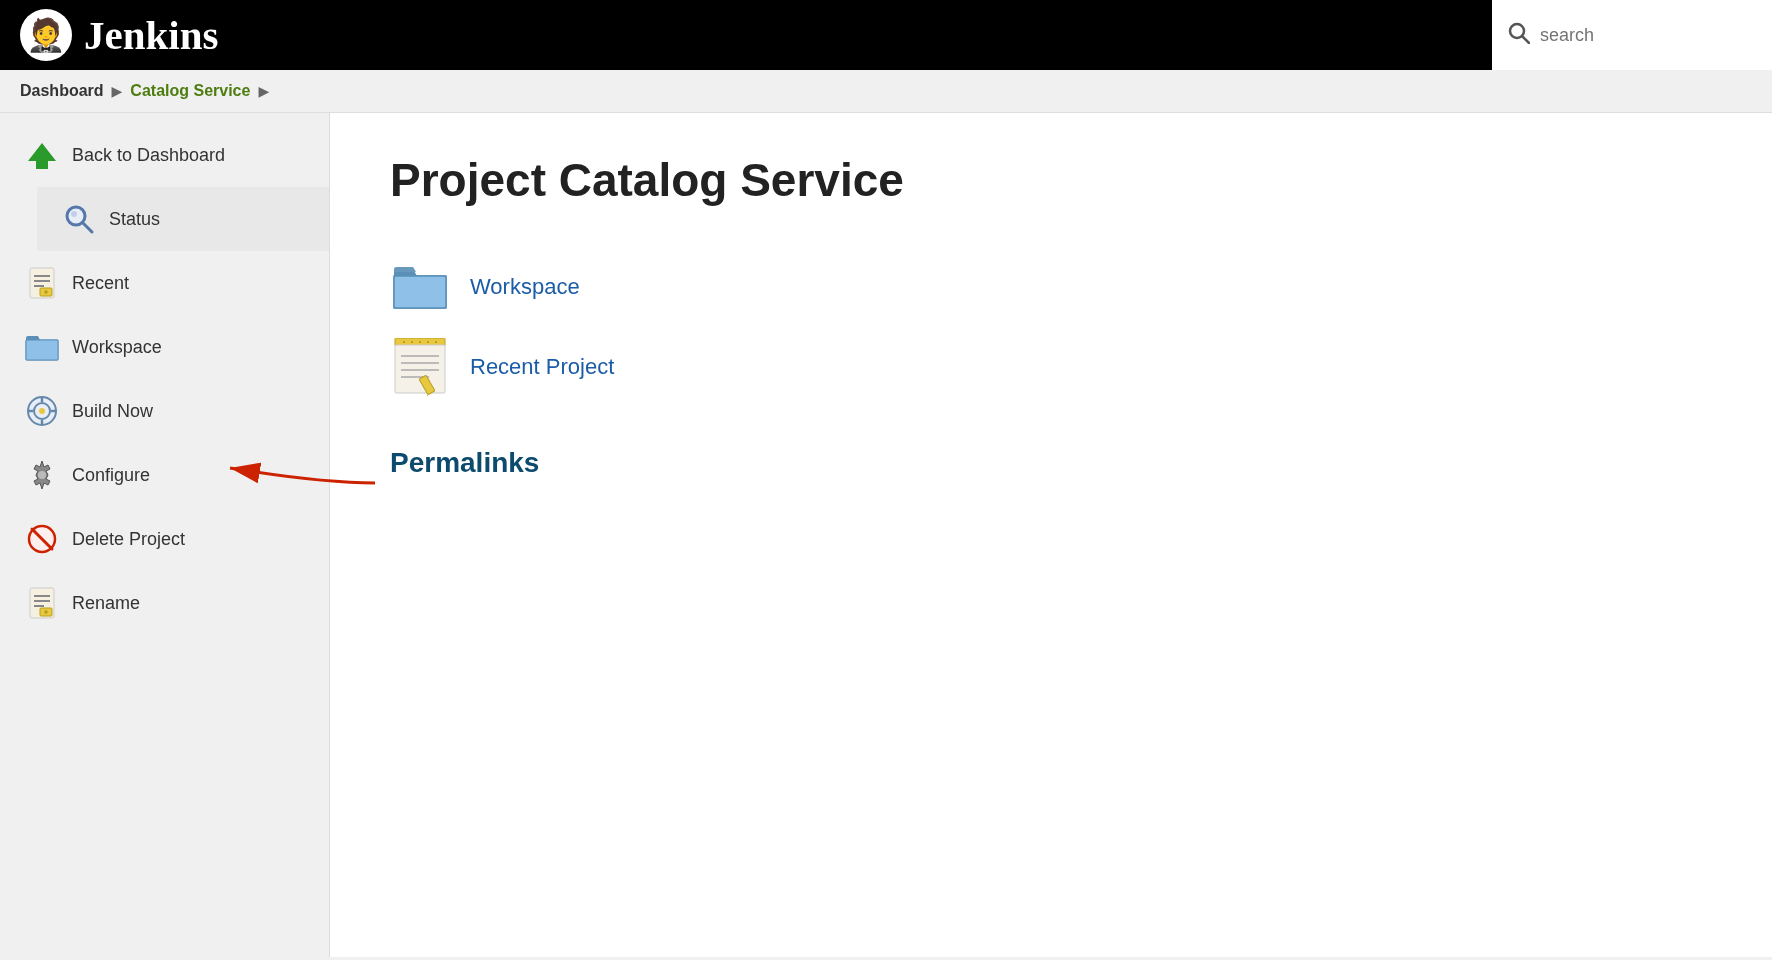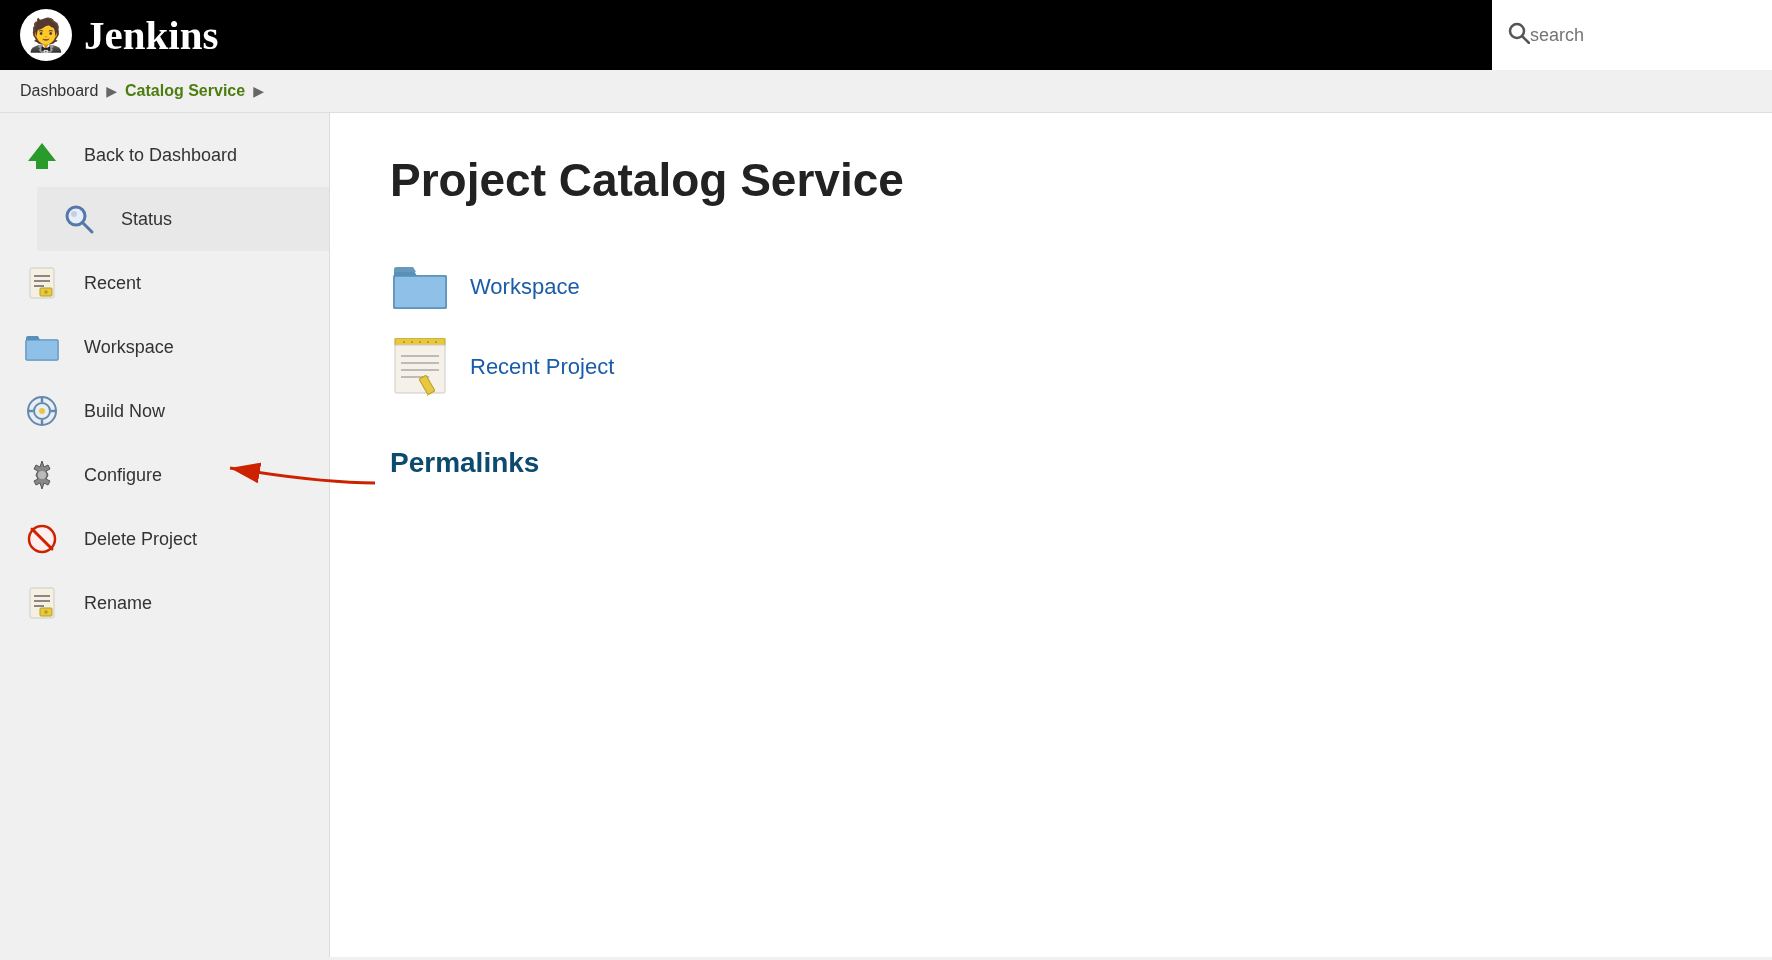--- a/index.html
+++ b/index.html
@@ -39,20 +39,21 @@
     .header-search {
       position: absolute;
       right: 0;
       top: 0;
       height: 70px;
       width: 280px;
       background: #fff;
       display: flex;
       align-items: center;
       padding: 0 16px;
+      gap: 10px;
     }
     .search-icon-svg {
       color: #555;
       font-size: 20px;
     }
     .search-input {
       border: none;
       outline: none;
       font-size: 18px;
       color: #aaa;
@@ -65,21 +66,21 @@
       background: #f0f0f0;
       padding: 12px 20px;
       display: flex;
       align-items: center;
       gap: 8px;
       font-size: 16px;
       border-bottom: 1px solid #ddd;
     }
     .breadcrumb-item {
       color: #333;
-      font-weight: 400;
+      font-weight: 700;
       cursor: pointer;
     }
     .breadcrumb-item.active {
       font-weight: bold;
       color: #4d7c0f;
     }
     .breadcrumb-sep {
       color: #666;
       font-size: 14px;
     }
@@ -94,21 +95,21 @@
     .sidebar {
       width: 330px;
       background: #f0f0f0;
       border-right: 1px solid #ddd;
       padding: 10px 0;
       flex-shrink: 0;
     }
     .sidebar-item {
       display: flex;
       align-items: center;
-      gap: 24px;
+      gap: 12px;
       padding: 14px 24px;
       cursor: pointer;
       font-size: 18px;
       color: #333;
     }
     .sidebar-item.active {
       background: #e8e8e8;
       margin-left: 37px;
     }
     .sidebar-icon {

